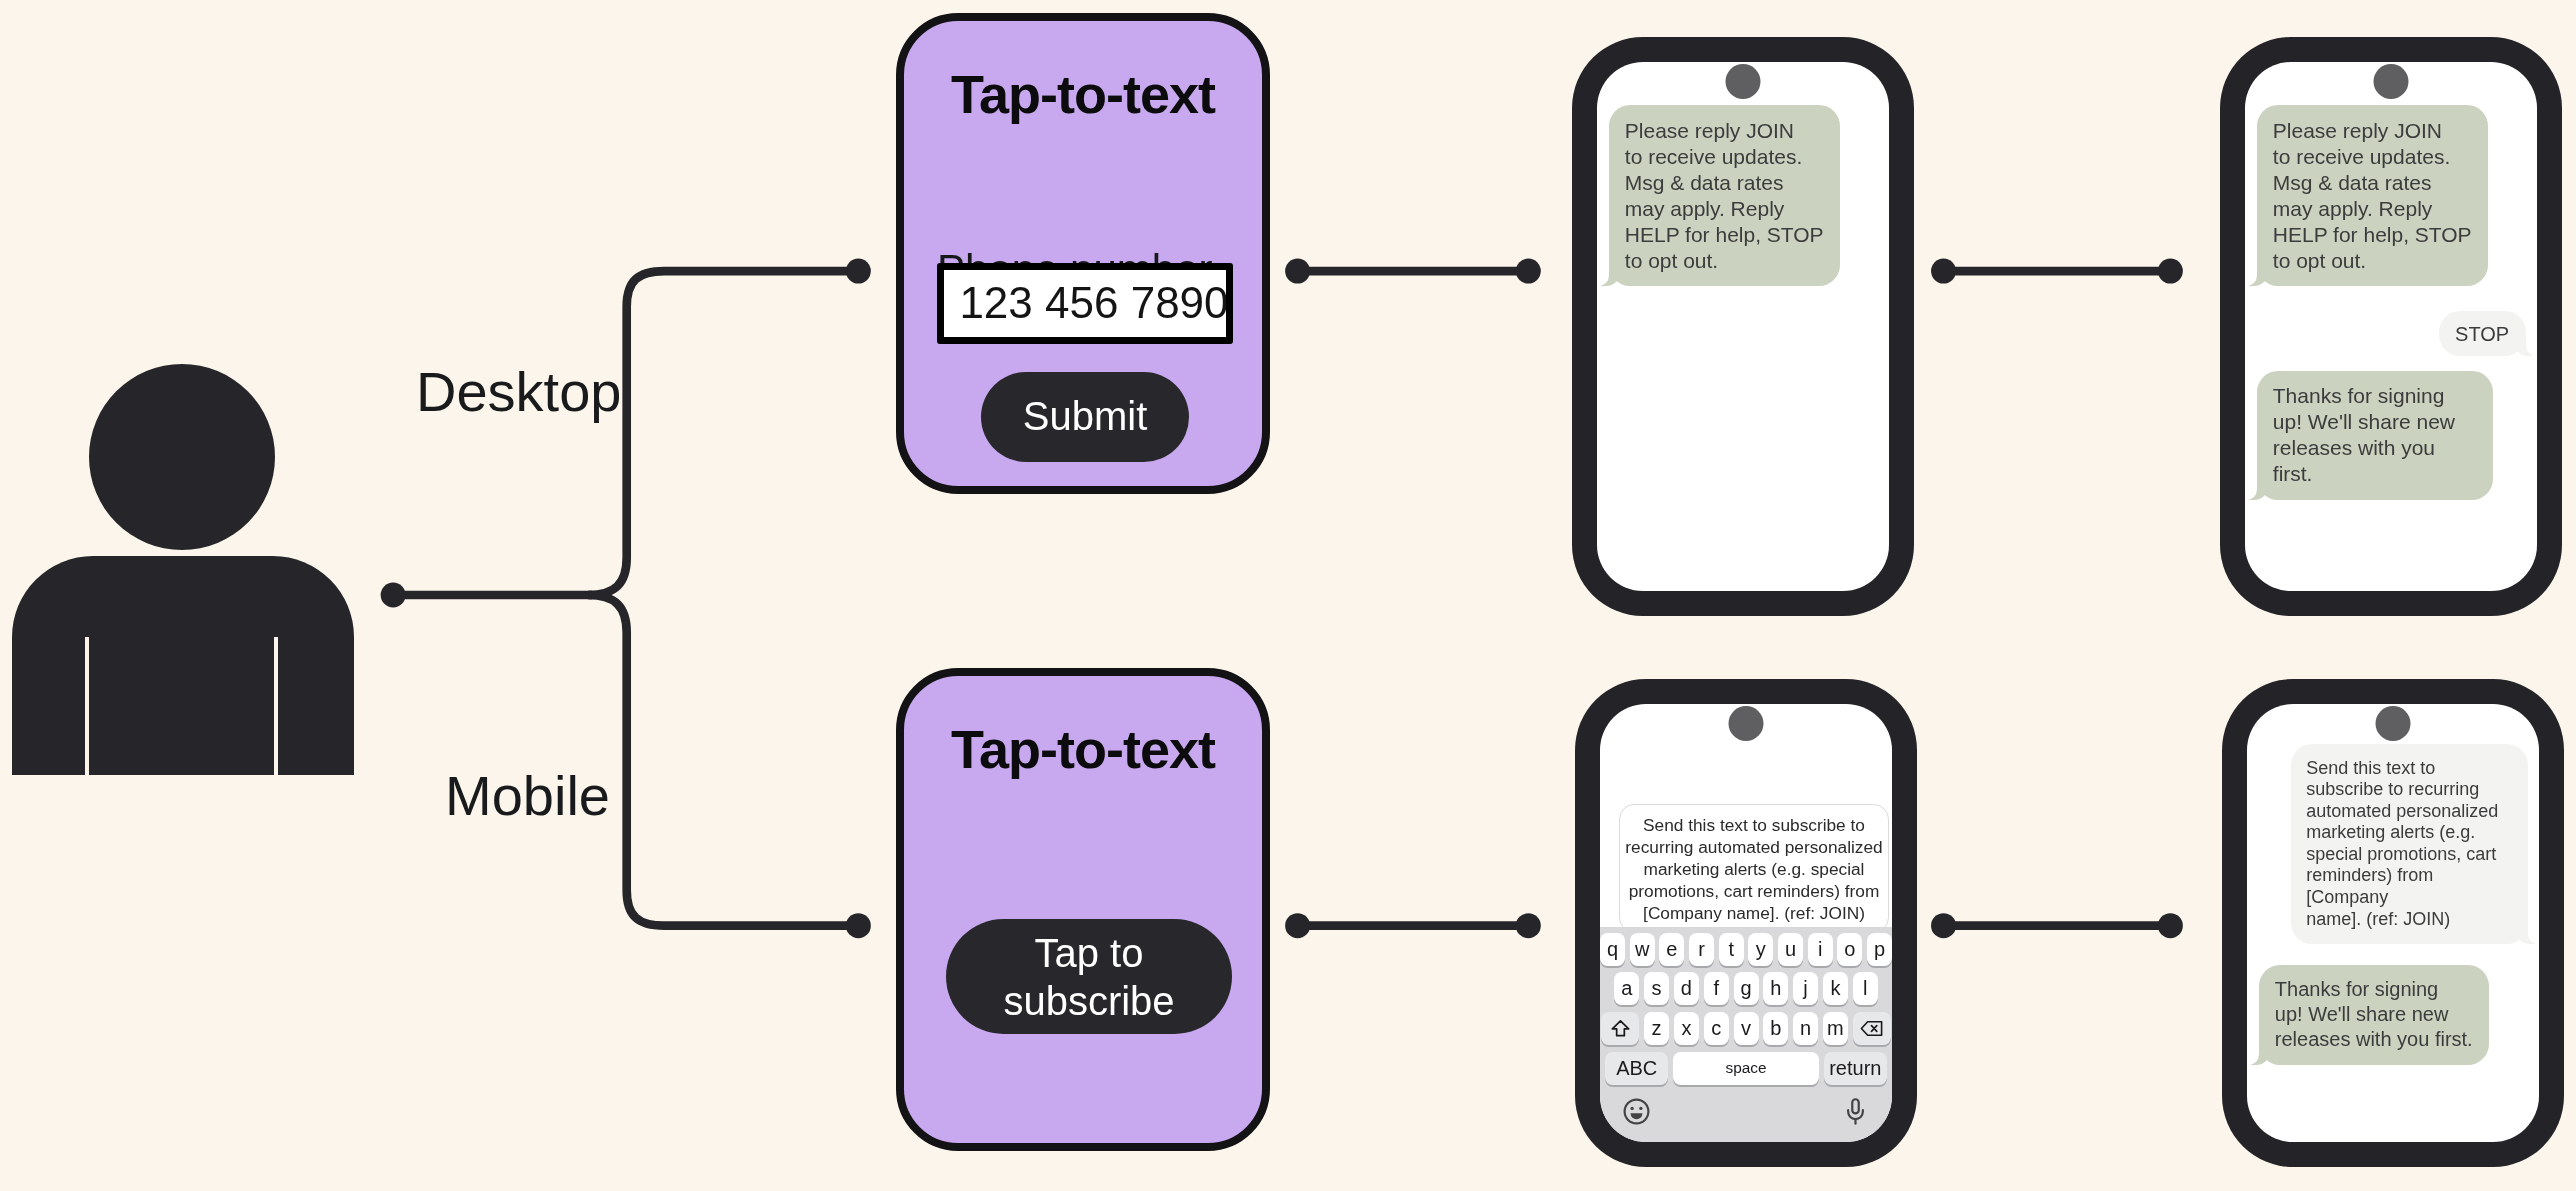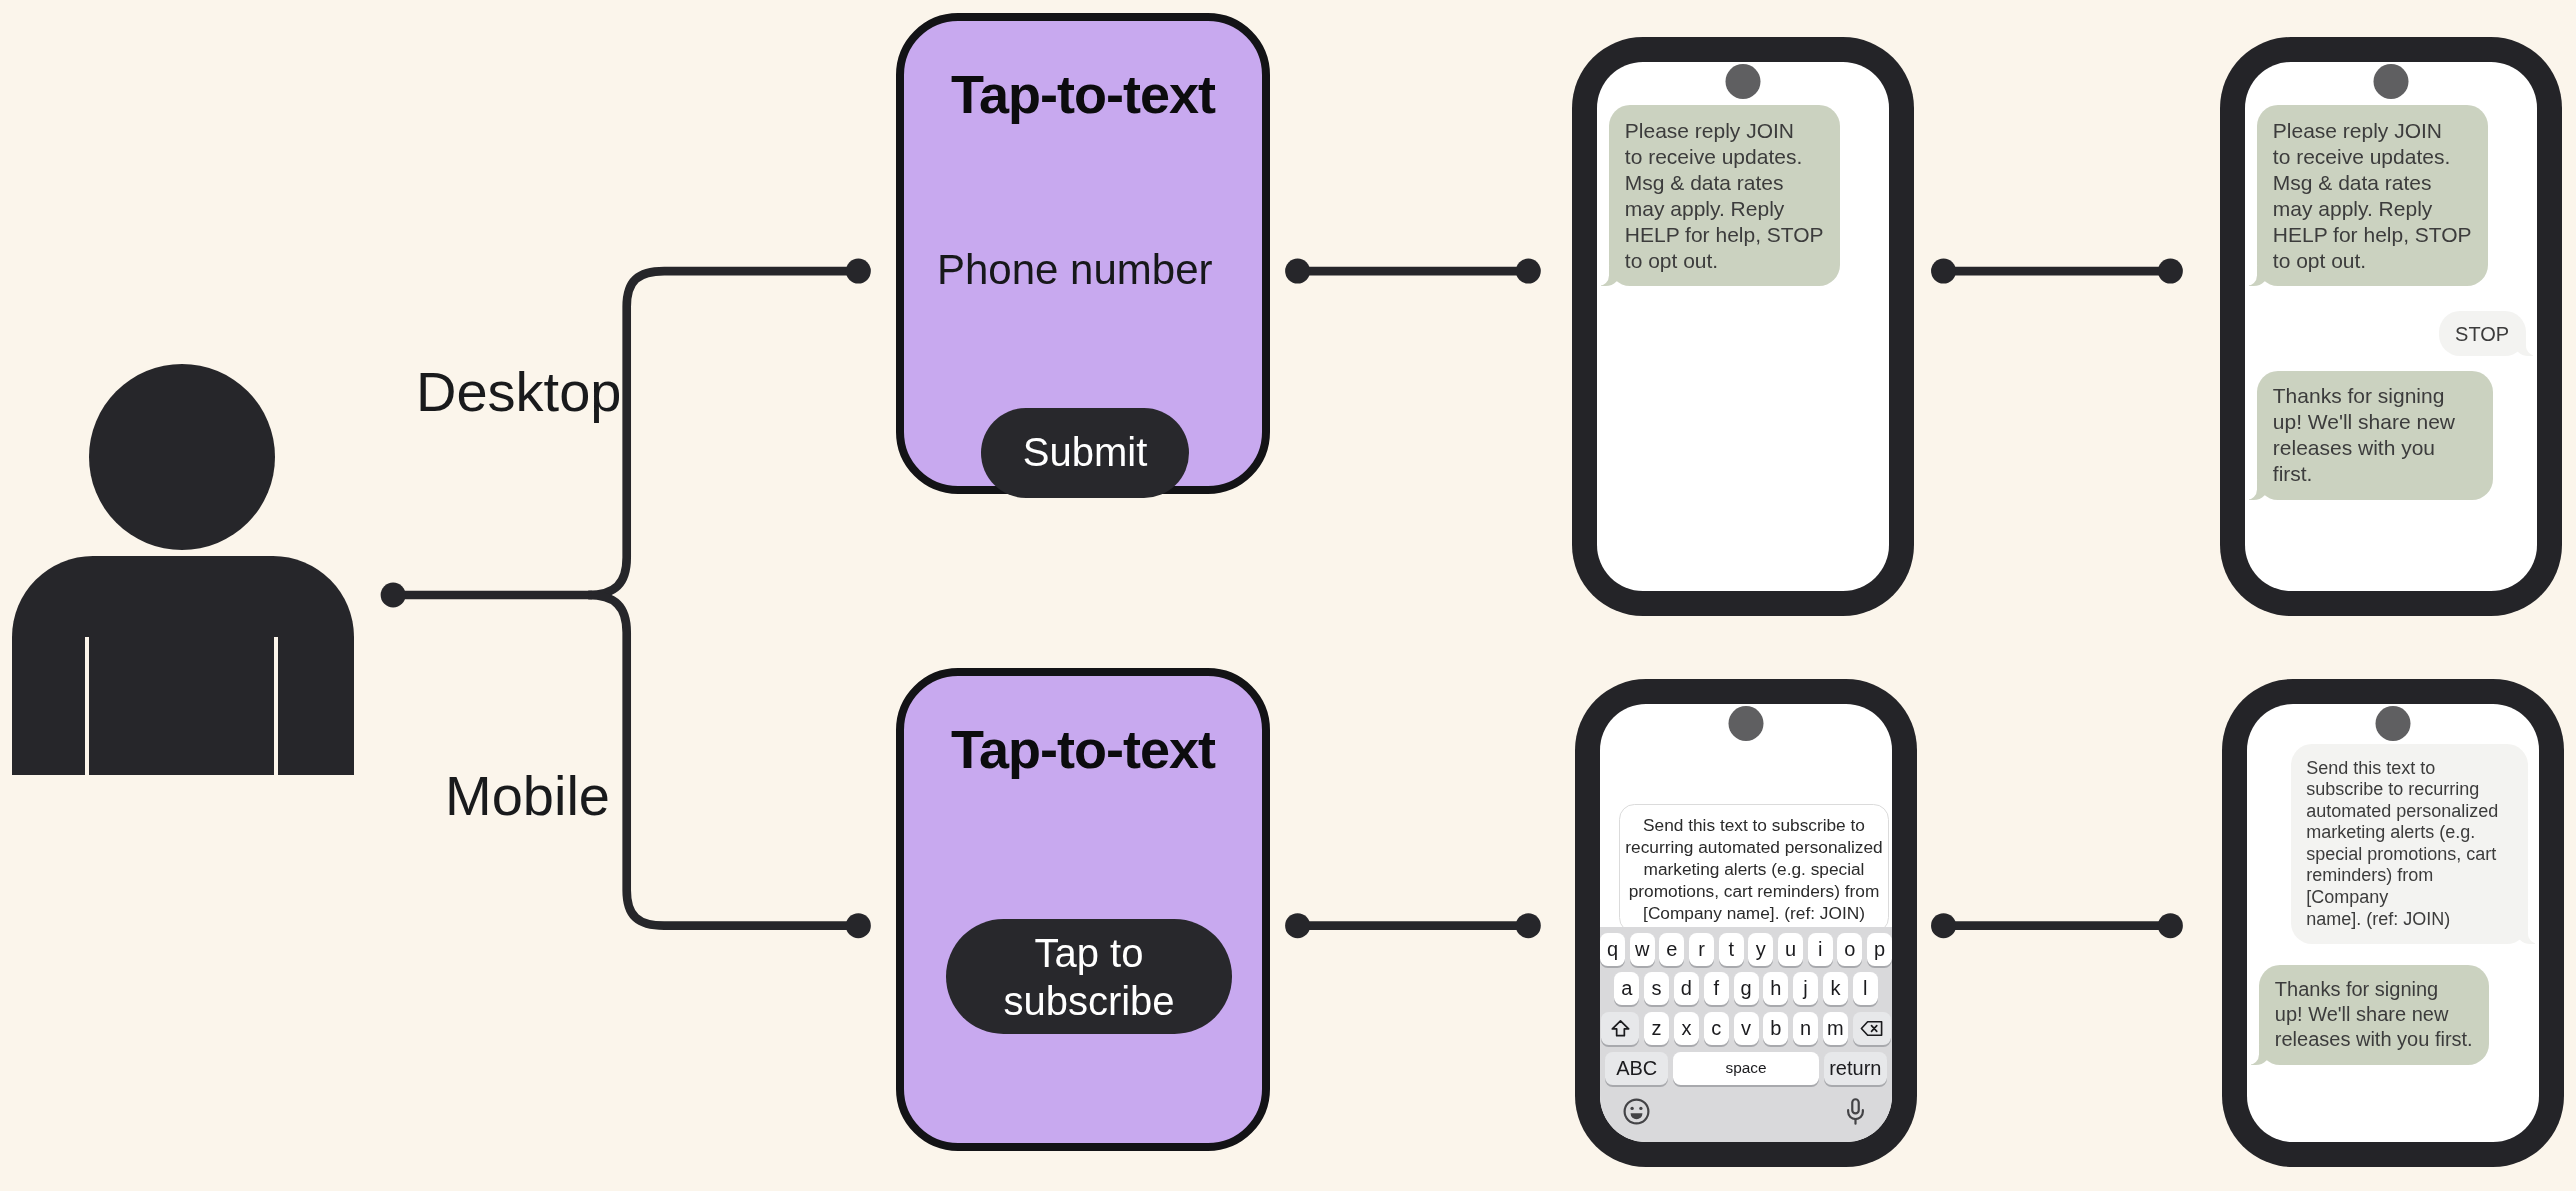--- a/index.html
+++ b/index.html
@@ -26,21 +26,21 @@
   
   #connectors{position:absolute;left:0;top:0;z-index:1;}
 
   
   .signup-card{position:absolute;width:374px;background:var(--purple);border:8.7px solid var(--card-border);border-radius:62px;z-index:2;}
   #desktop-card{left:896px;top:12.5px;height:481px;}
   #mobile-card{left:896px;top:668px;height:483px;}
   .card-title{position:absolute;left:0;right:0;top:42px;text-align:center;font-size:54px;font-weight:700;letter-spacing:-1px;color:#0C0C0E;}
   .field-label{position:absolute;left:33px;top:181px;font-size:42px;color:#17181A;margin-top:44px;}
   .phone-input{position:absolute;left:33px;top:242px;width:296px;height:81px;background:#fff;border:7.7px solid #000;border-radius:2.9px;font-size:44px;color:#141414;padding:0 0 0 15.4px;}
-  .submit-btn{position:absolute;left:77px;top:351px;width:208px;height:90px;background:var(--btn);border:none;border-radius:48px;color:#fff;font-size:40px;cursor:pointer;margin-top:36px;}
+  .submit-btn{position:absolute;left:77px;top:351px;width:208px;height:90px;background:var(--btn);border:none;border-radius:48px;color:#fff;font-size:40px;cursor:pointer;}
   .subscribe-btn{position:absolute;left:42px;top:243px;width:286px;height:115px;background:var(--btn);border:none;border-radius:60px;color:#fff;font-size:40px;line-height:48px;white-space:pre-line;cursor:pointer;}
 
   
   .phone{position:absolute;width:342px;background:var(--frame);border-radius:71px;z-index:2;}
   .phone-tall{height:579px;} .phone-tall2{height:488px;}
   .screen{position:absolute;left:25px;top:25px;right:25px;bottom:25px;background:var(--screen);border-radius:46px;overflow:hidden;}
   .camera{position:absolute;top:1.9px;left:50%;transform:translateX(-50%);width:35px;height:35px;border-radius:50%;background:var(--camera);}
 
   .msg-col{position:absolute;left:11.5px;right:11.5px;top:43px;display:flex;flex-direction:column;}
   .bubble{position:relative;width:fit-content;max-width:88%;padding:12.5px 16.3px;border-radius:21px;font-size:21px;line-height:26px;color:var(--msg-text);white-space:pre-line;}
@@ -105,20 +105,21 @@
       <div class="arm-line arm-right"></div>
     </div>
   </div>
 
   <div class="branch-label label-desktop">Desktop</div>
   <div class="branch-label label-mobile">Mobile</div>
 
   <div class="signup-card" id="desktop-card">
     <div class="card-title">Tap-to-text</div>
     <div class="field-label">Phone number</div>
+    <input class="phone-input" type="text" value="123 456 7890" style="">
     <button class="submit-btn">Submit</button>
   </div>
 
   <div class="phone phone-tall" style="left:1572px;top:37px;">
     <div class="screen">
       <div class="camera"></div>
       <div class="msg-col">
         <div class="bubble from-business">Please reply JOIN
 to receive updates.
 Msg &amp; data rates

